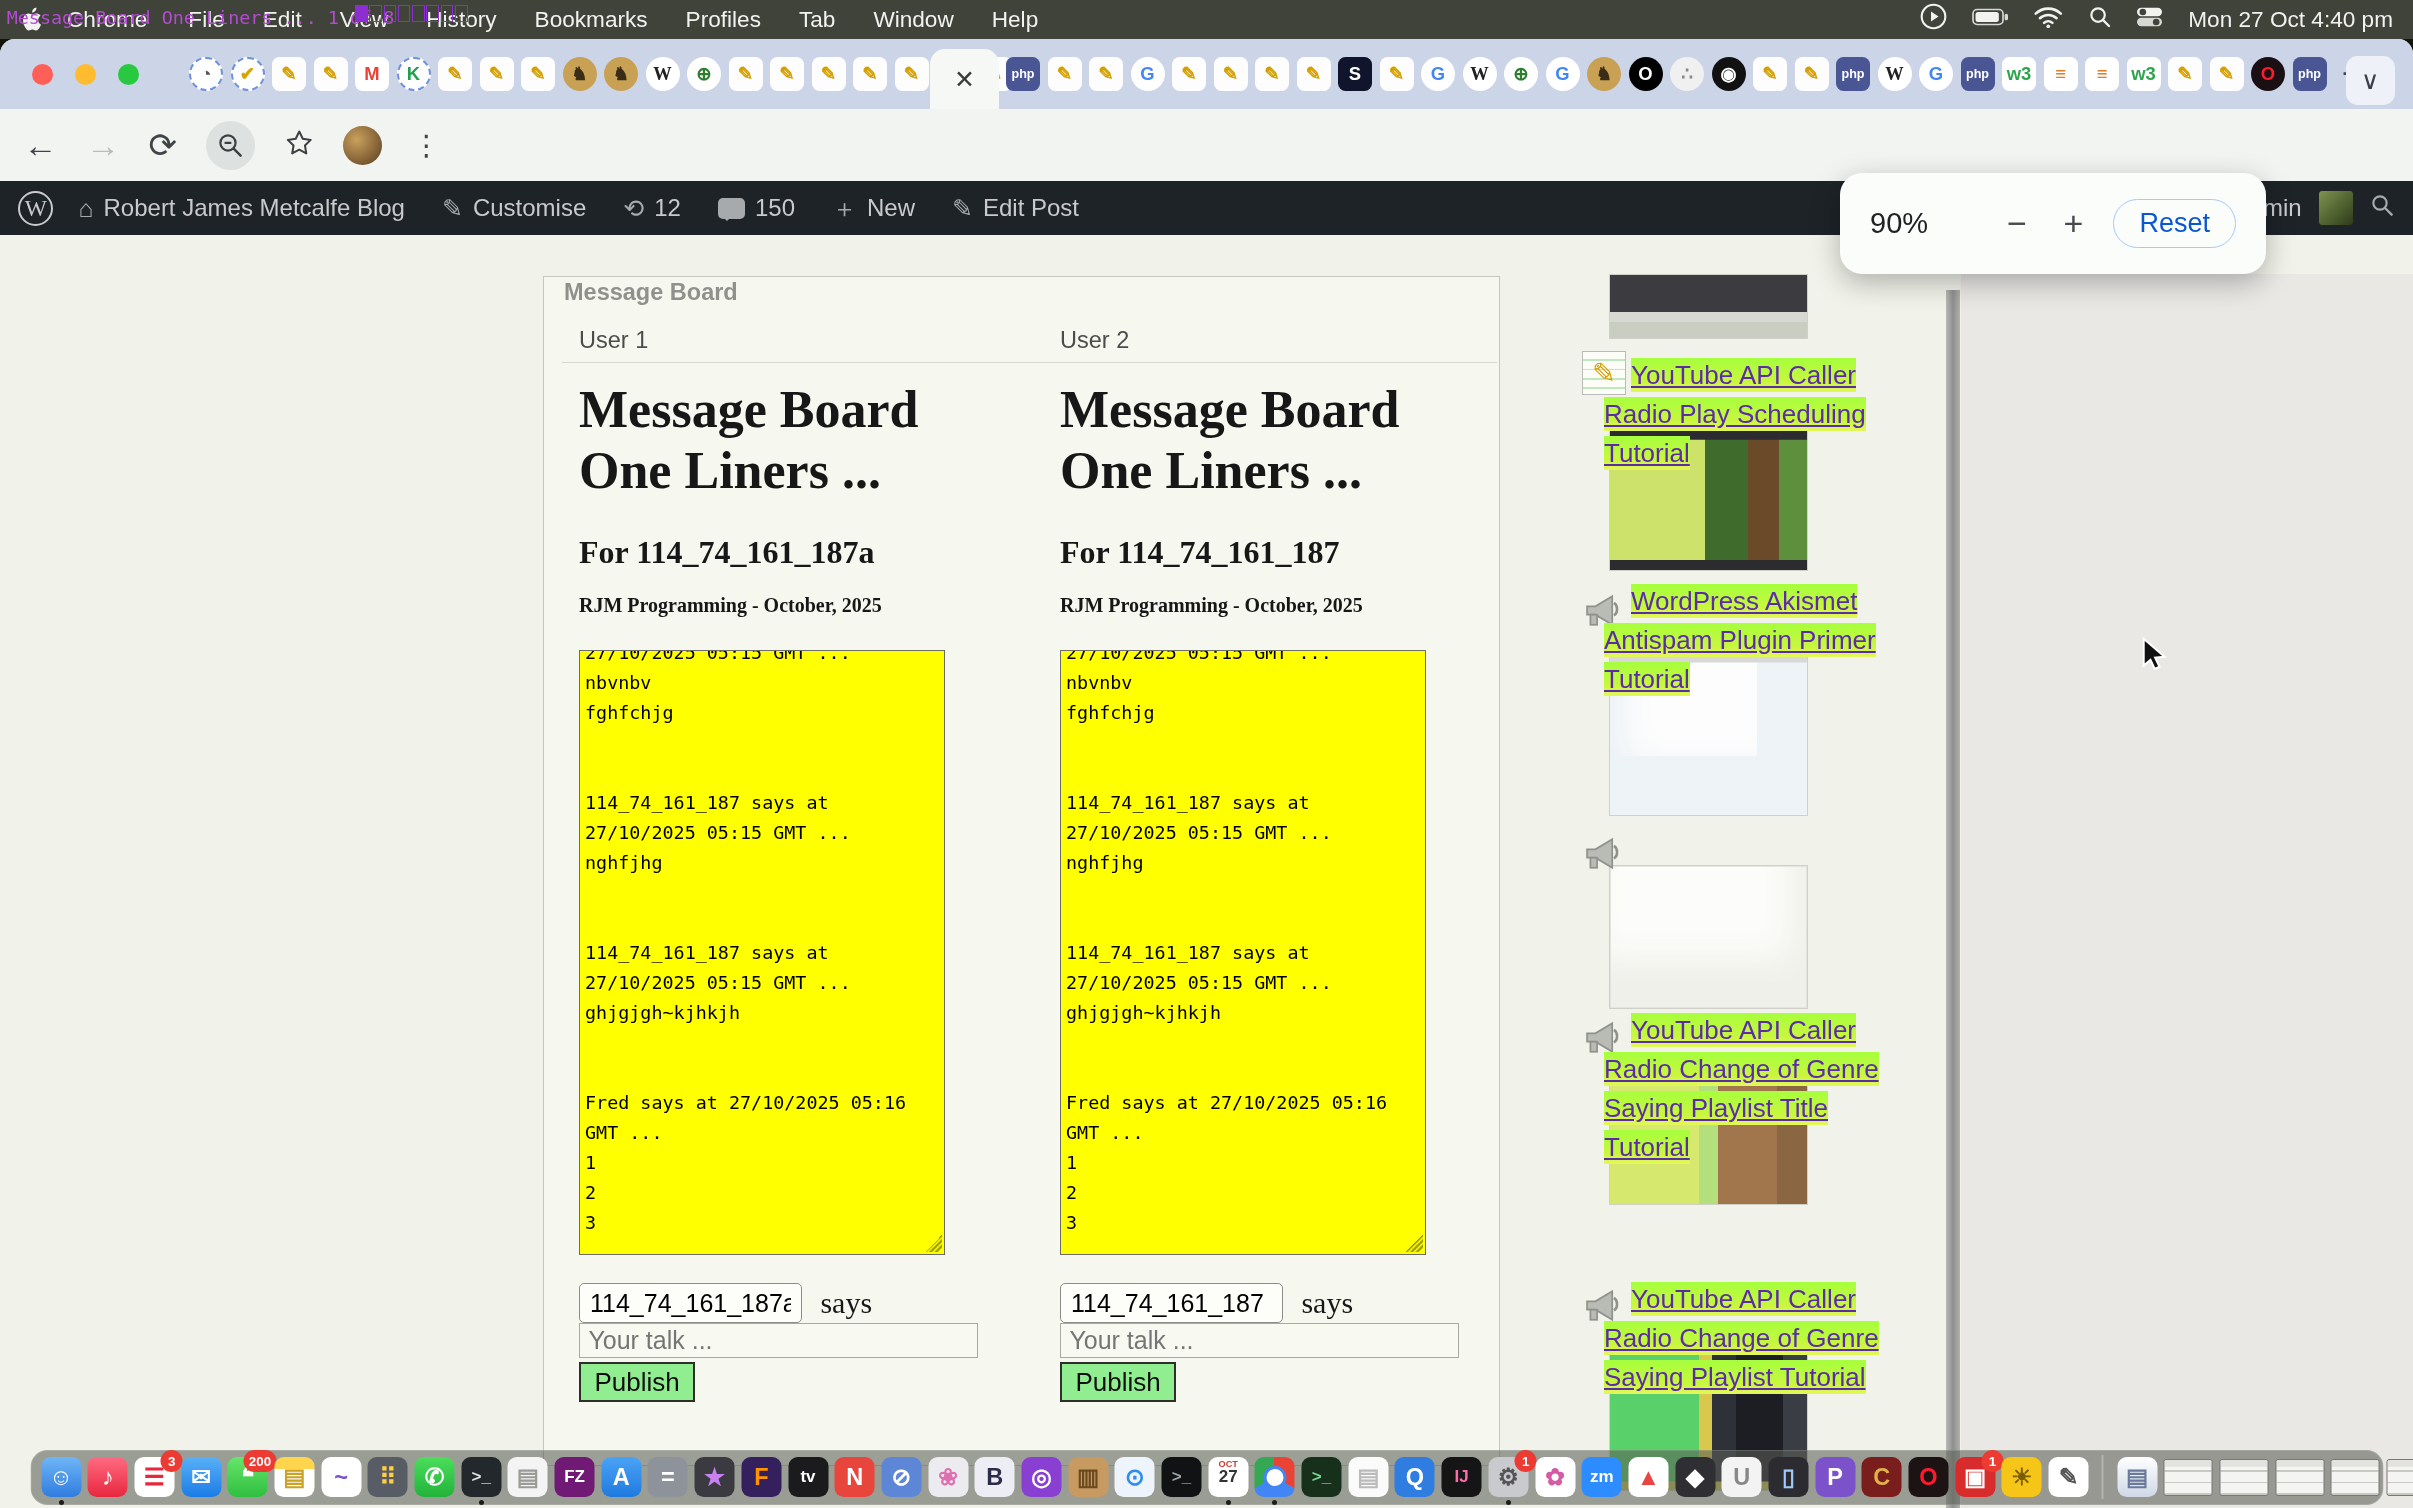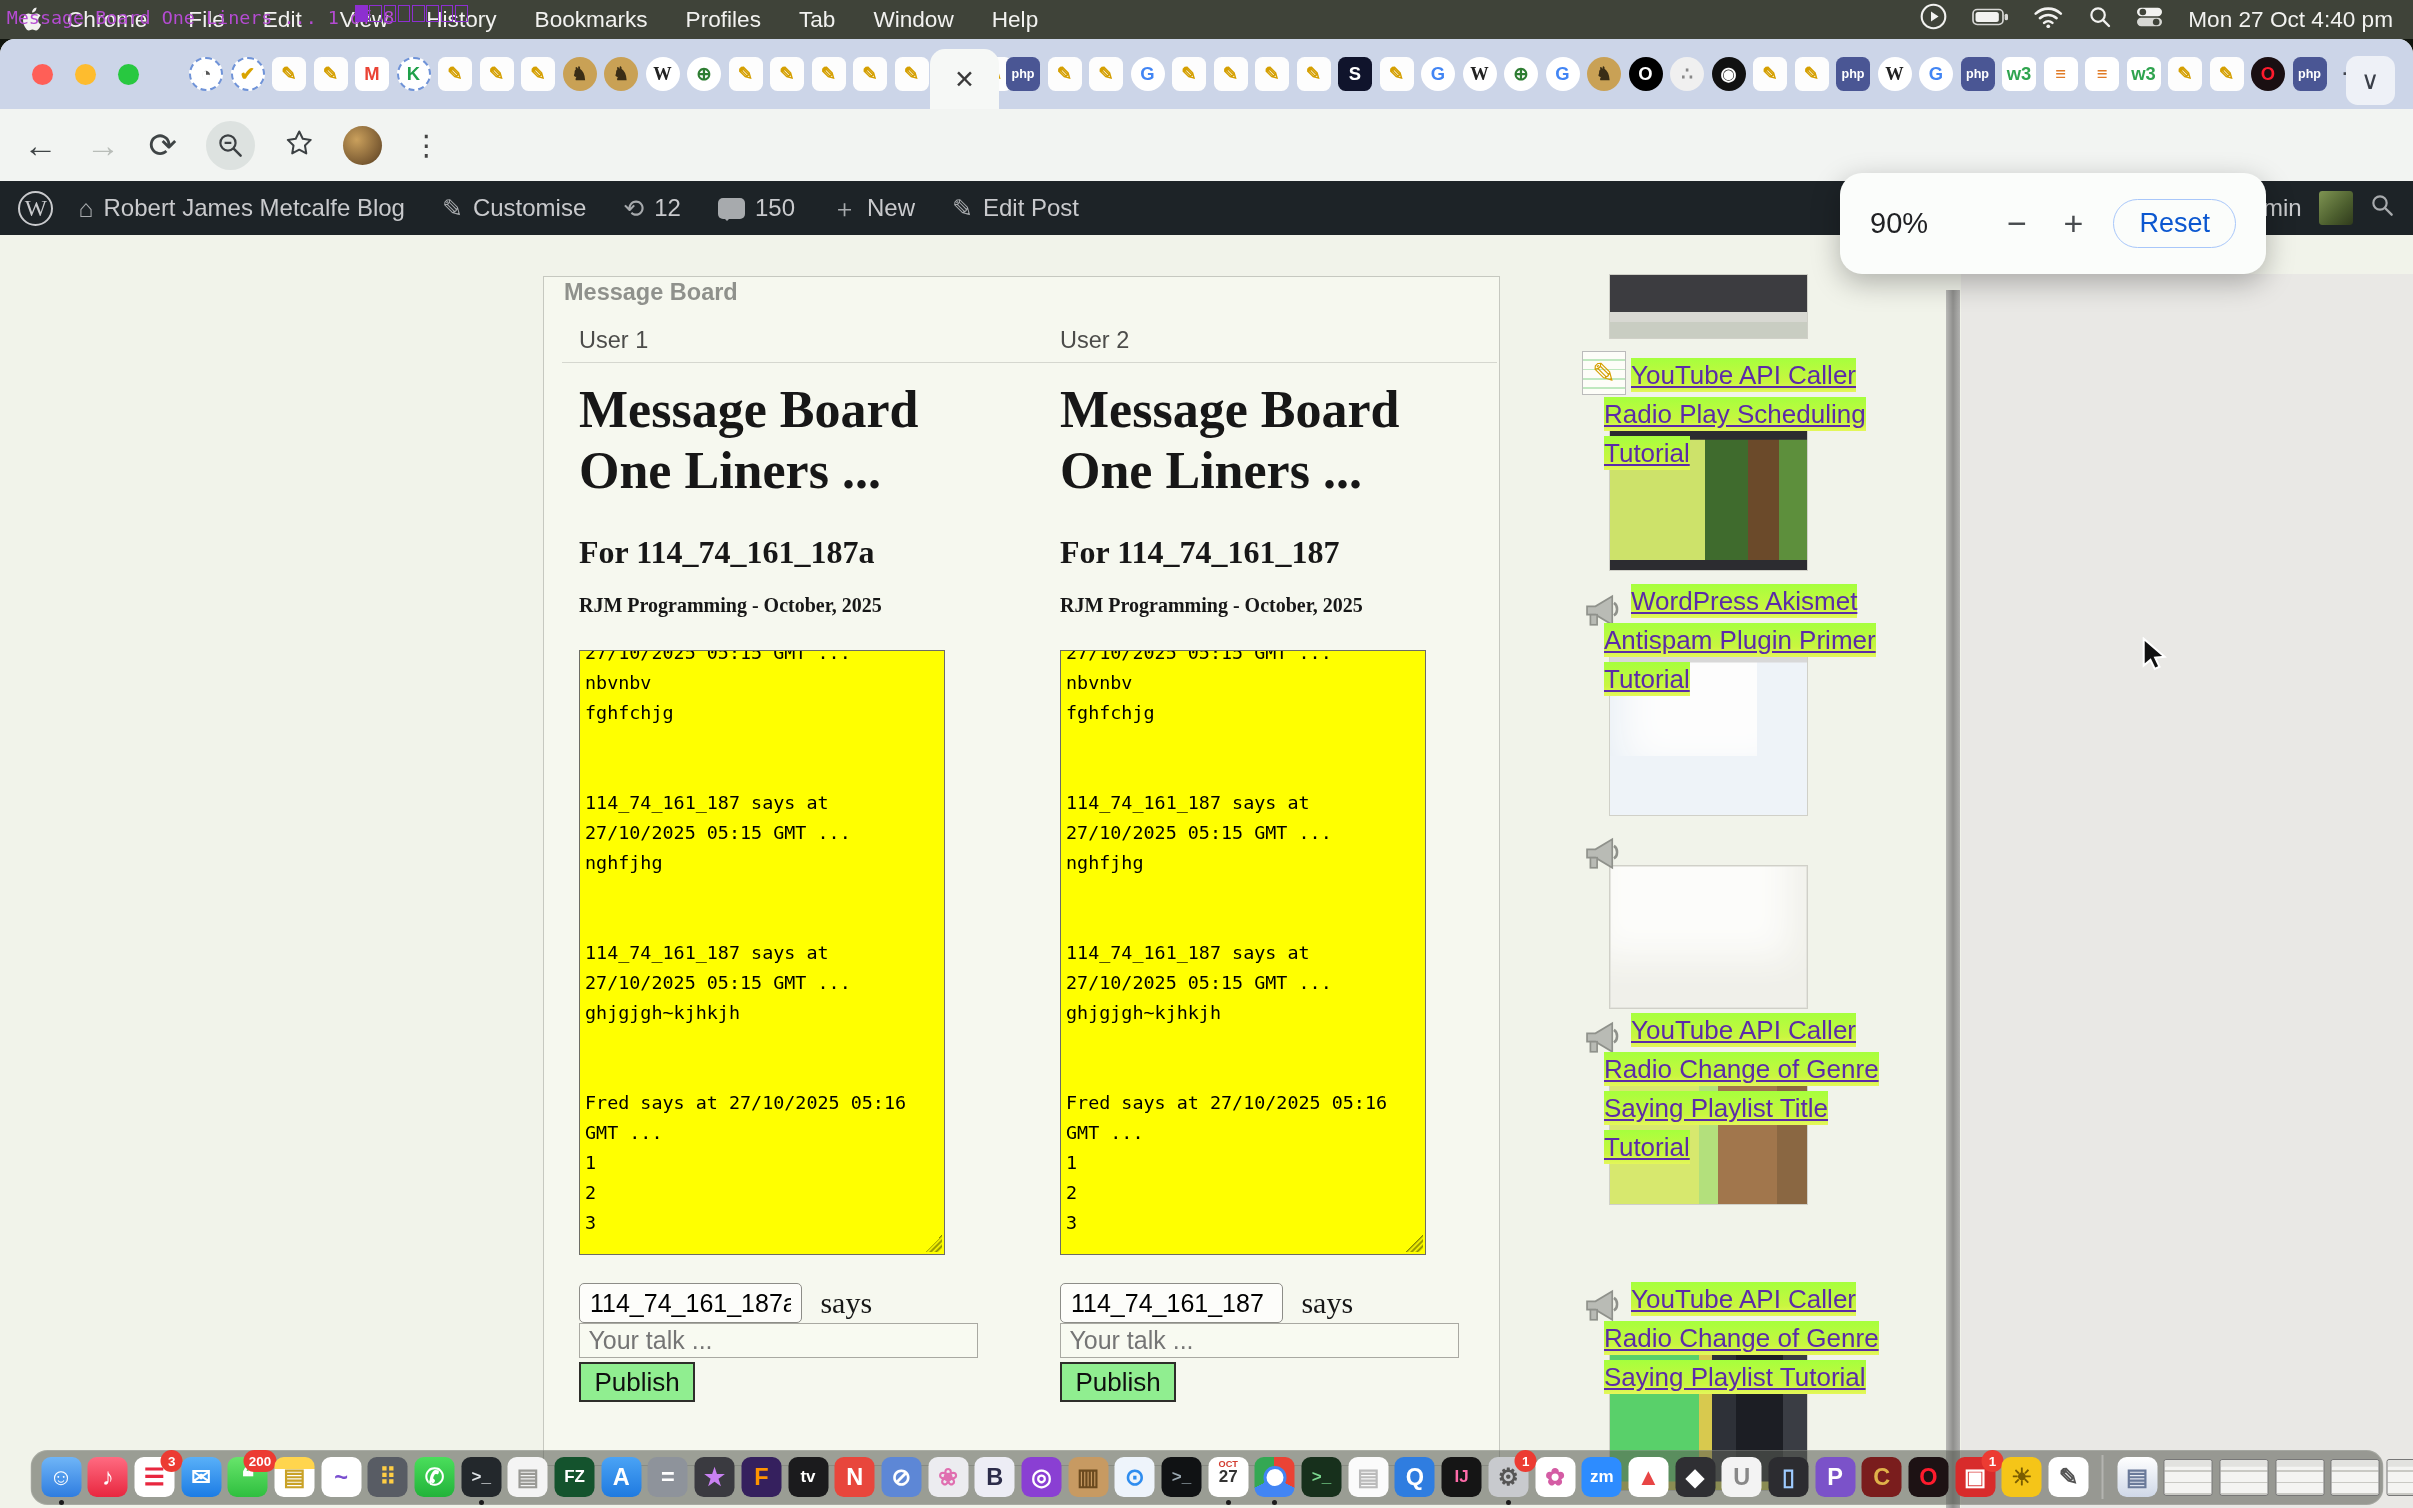--- a/index.html
+++ b/index.html
@@ -539,21 +539,21 @@
     <div class="dock-icon" style="background: linear-gradient(rgb(74, 222, 91), rgb(34, 179, 58)); color: rgb(255, 255, 255);">
       <span>✆</span>
     </div>
     <div class="dock-icon" style="background: rgb(35, 40, 44); color: rgb(223, 227, 230);">
       <span style="font-size: 17px;">&gt;_</span>
       <span class="run-dot"></span>
     </div>
     <div class="dock-icon" style="background: rgb(244, 244, 244); color: rgb(154, 154, 150);">
       <span>▤</span>
     </div>
-    <div class="dock-icon" style="background: #14532d; color: rgb(255, 255, 255); text-align: right;">
+    <div class="dock-icon" style="background: #701a75; color: rgb(255, 255, 255); text-align: right;">
       <span style="font-size: 17px;">FZ</span>
     </div>
     <div class="dock-icon" style="background: linear-gradient(rgb(74, 163, 245), rgb(31, 122, 224)); color: rgb(255, 255, 255);">
       <span>A</span>
     </div>
     <div class="dock-icon" style="background: rgb(142, 147, 155); color: rgb(255, 255, 255);">
       <span>=</span>
     </div>
     <div class="dock-icon" style="background: rgb(58, 58, 64); color: rgb(201, 129, 242);">
       <span>★</span>

